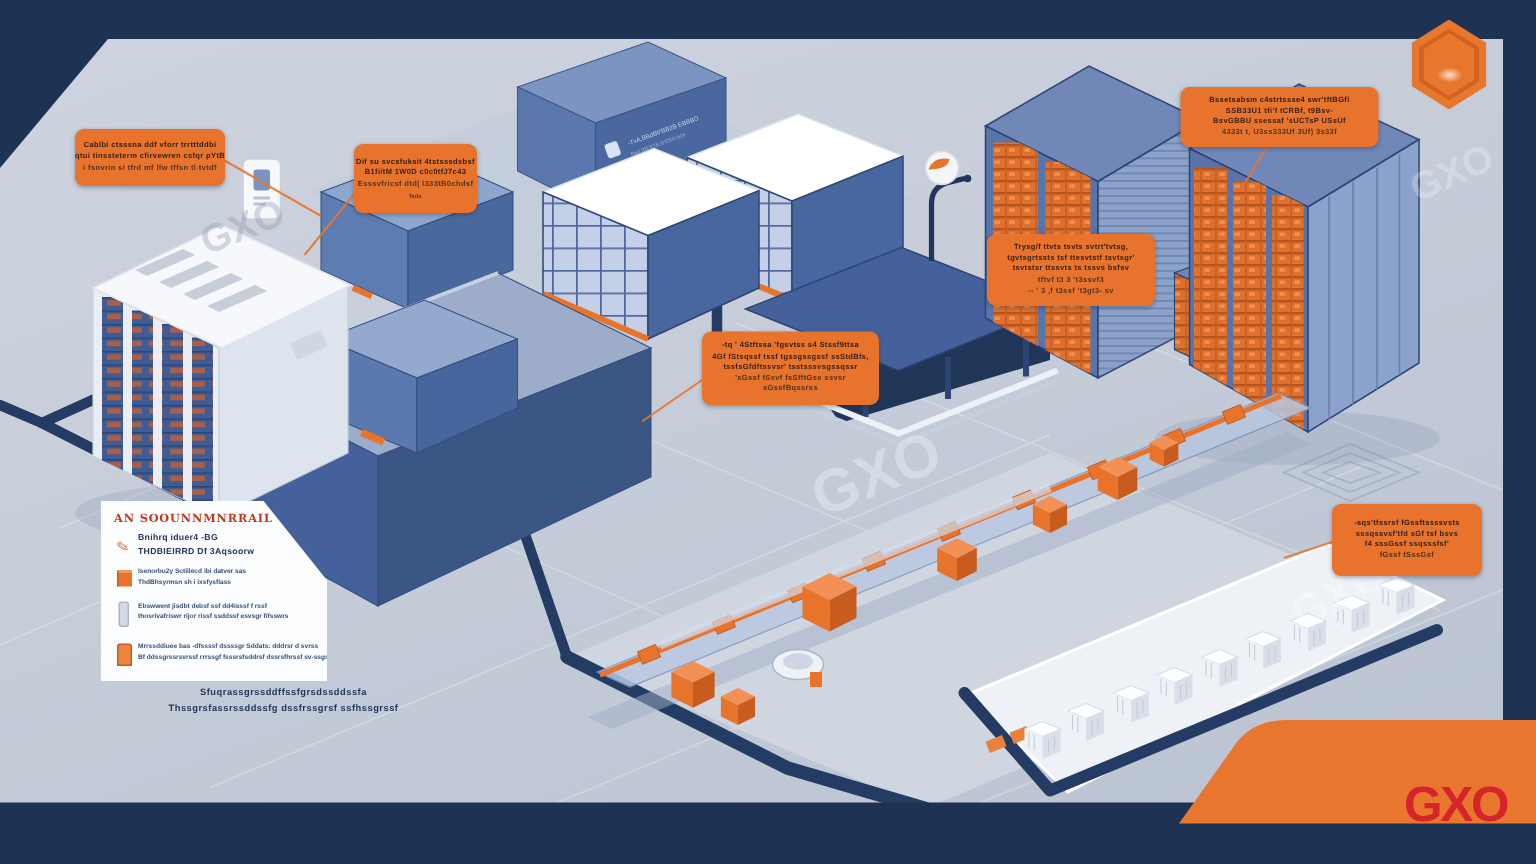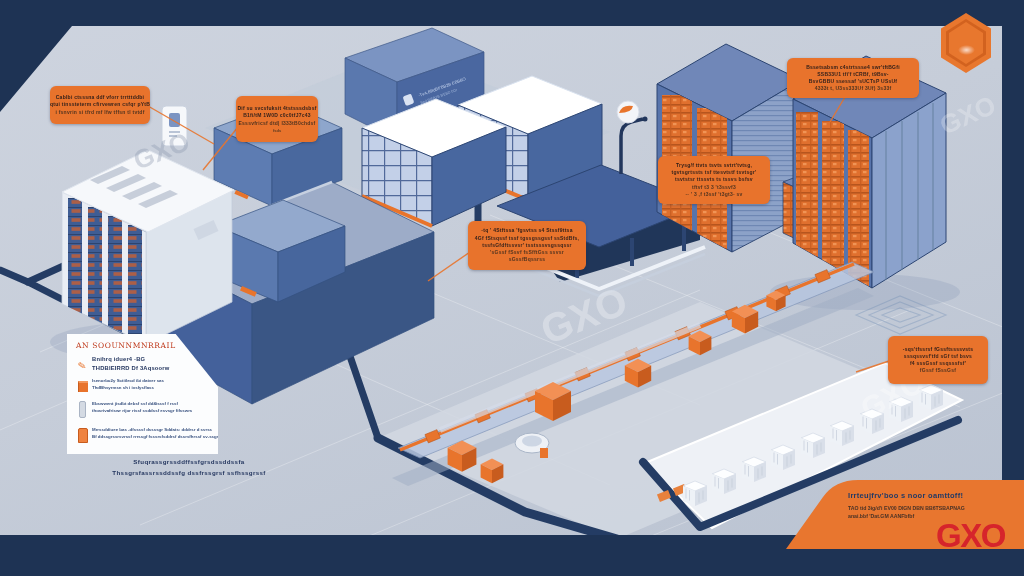--- a/index.html
+++ b/index.html
@@ -13,21 +13,21 @@
     display:flex;flex-direction:column;justify-content:center;align-items:center;
     text-align:center;padding:3px 5px;box-sizing:border-box;}
   .callout .cl{font-size:5px;line-height:1.45;font-weight:700;letter-spacing:.25px;white-space:nowrap;}
   .callout .cl.alt{color:#53341f;}
   .callout .cl.first{color:#2e1d18;}
   .callout .tail{font-size:4px;font-weight:700;color:#5a3a22;margin-top:1px;}
   
   .legend{position:absolute;left:67px;top:334px;width:151px;height:120px;
     background:#fcfdfe;clip-path:polygon(0 0,72% 0,100% 44%,100% 100%,0 100%);
     box-shadow:0 1px 4px rgba(30,40,70,.25);padding:7px 8px 4px 9px;box-sizing:border-box;}
-  .legend-title{font-family:"DejaVu Serif",serif;font-size:7.5px;font-weight:400;
+  .legend-title{font-family:"DejaVu Serif",serif;font-size:7.5px;font-weight:700;
     color:#bf3a1c;letter-spacing:.6px;margin-bottom:5px;white-space:nowrap;}
   .legend-item{display:flex;align-items:flex-start;margin-bottom:5px;}
   .legend-item .licon{flex:0 0 13px;margin-right:3px;text-align:center;}
   .legend-item .ltxt div{font-size:4.4px;color:#37507e;font-weight:700;line-height:1.5;white-space:nowrap;}
   .legend-item.big .ltxt div{font-size:5.8px;color:#24365f;letter-spacing:.2px;}
   .pencil{color:#e8732c;font-size:10px;line-height:10px;display:inline-block;transform:rotate(-10deg);}
   .boxicon{display:inline-block;width:9px;height:9px;background:#e8732c;
     border-top:2px solid #f2975d;border-left:1px solid #c85c1e;margin-top:2px;}
   .colicon{display:inline-block;width:5px;height:15px;background:#d4dae3;border:1px solid #aab4c4;border-radius:2px;}
   .dooricon{display:inline-block;width:8px;height:13px;background:#ef8340;border:1.5px solid #c85c1e;border-radius:2px 2px 0 0;margin-top:1px;}
@@ -382,25 +382,20 @@
       <div>Mrrssddiuee bas -dfssssf dssssgr Sddats: dddrsr d svrss</div>
       <div>Bf ddssgrssrsvrssf rrrssgf fsssrsfsddrsf dssrsfhrssf sv-ssgsrss</div>
     </div>
   </div>
 </div>
 <div class="legend-footer">
   <div>Sfuqrassgrssddffssfgrsdssddssfa</div>
   <div>Thssgrsfassrssddssfg dssfrssgrsf ssfhssgrssf</div>
 </div>
 
-<div class="banner-text">
-  <div class="b1">Irrteujfrv'boo s noor oamttoff!</div>
-  <div class="b2">TAO tid 3ig/d'i EV00 DIGN DBN BB6TSBAPNAG</div>
-  <div class="b2">anai.bbf 'Dat.GM AANFbfbf</div>
-</div>
 <div class="gxo-logo">GXO</div>
 
 <div class="hex">
   <div class="h1"></div>
       <div class="h2"></div>
       <div class="h3"></div>
       <div class="spark"></div>
 </div>
 
 </div>

